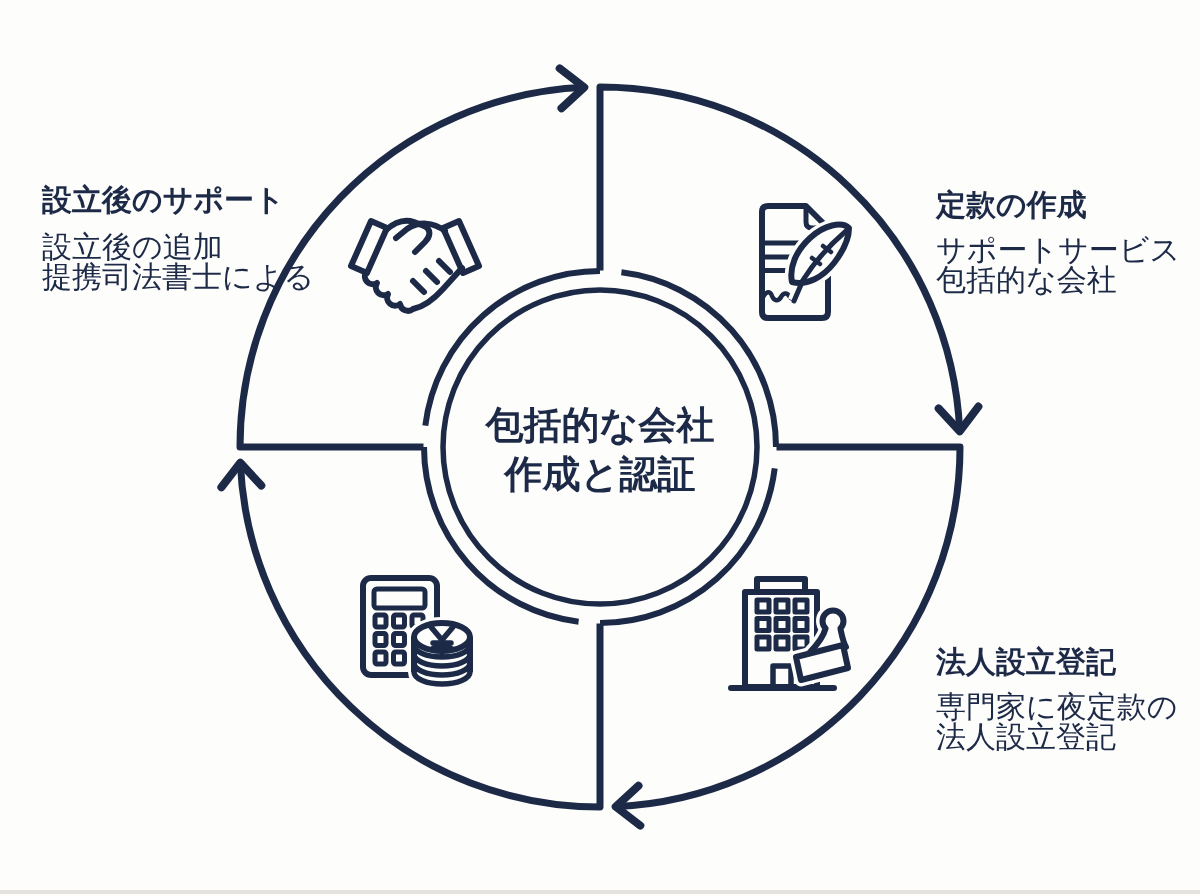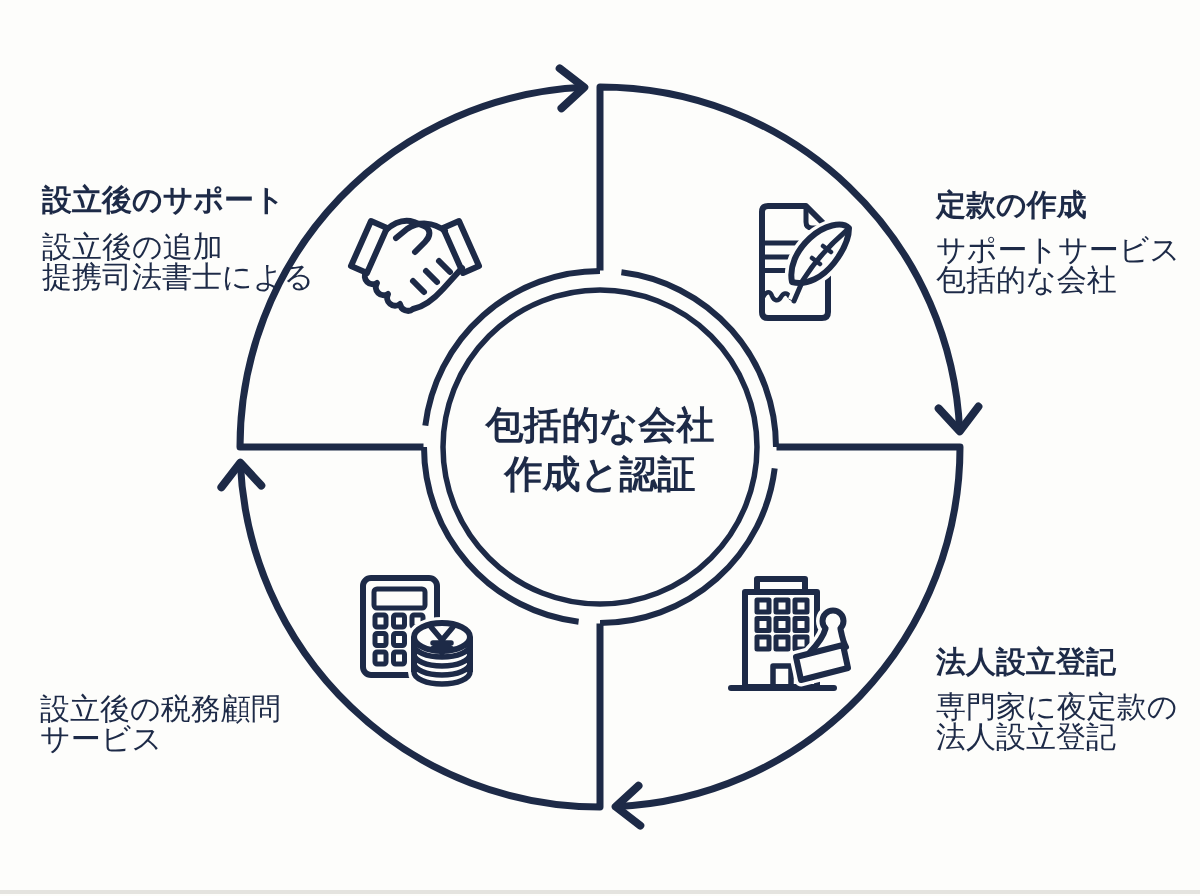--- a/index.html
+++ b/index.html
@@ -171,19 +171,15 @@
     <span>サポートサービス</span>
     <span>包括的な会社</span>
   </div>
 
   <div class="txt q-title br-title">法人設立登記</div>
   <div class="txt q-desc br-desc">
     <span>専門家に夜定款の</span>
     <span>法人設立登記</span>
   </div>
 
-  <div class="txt q-desc bl-desc">
-    <span>設立後の税務顧問</span>
-    <span>サービス</span>
-  </div>
 
   <div class="bottom-artifact"></div>
 </div>
 
 </body></html>

